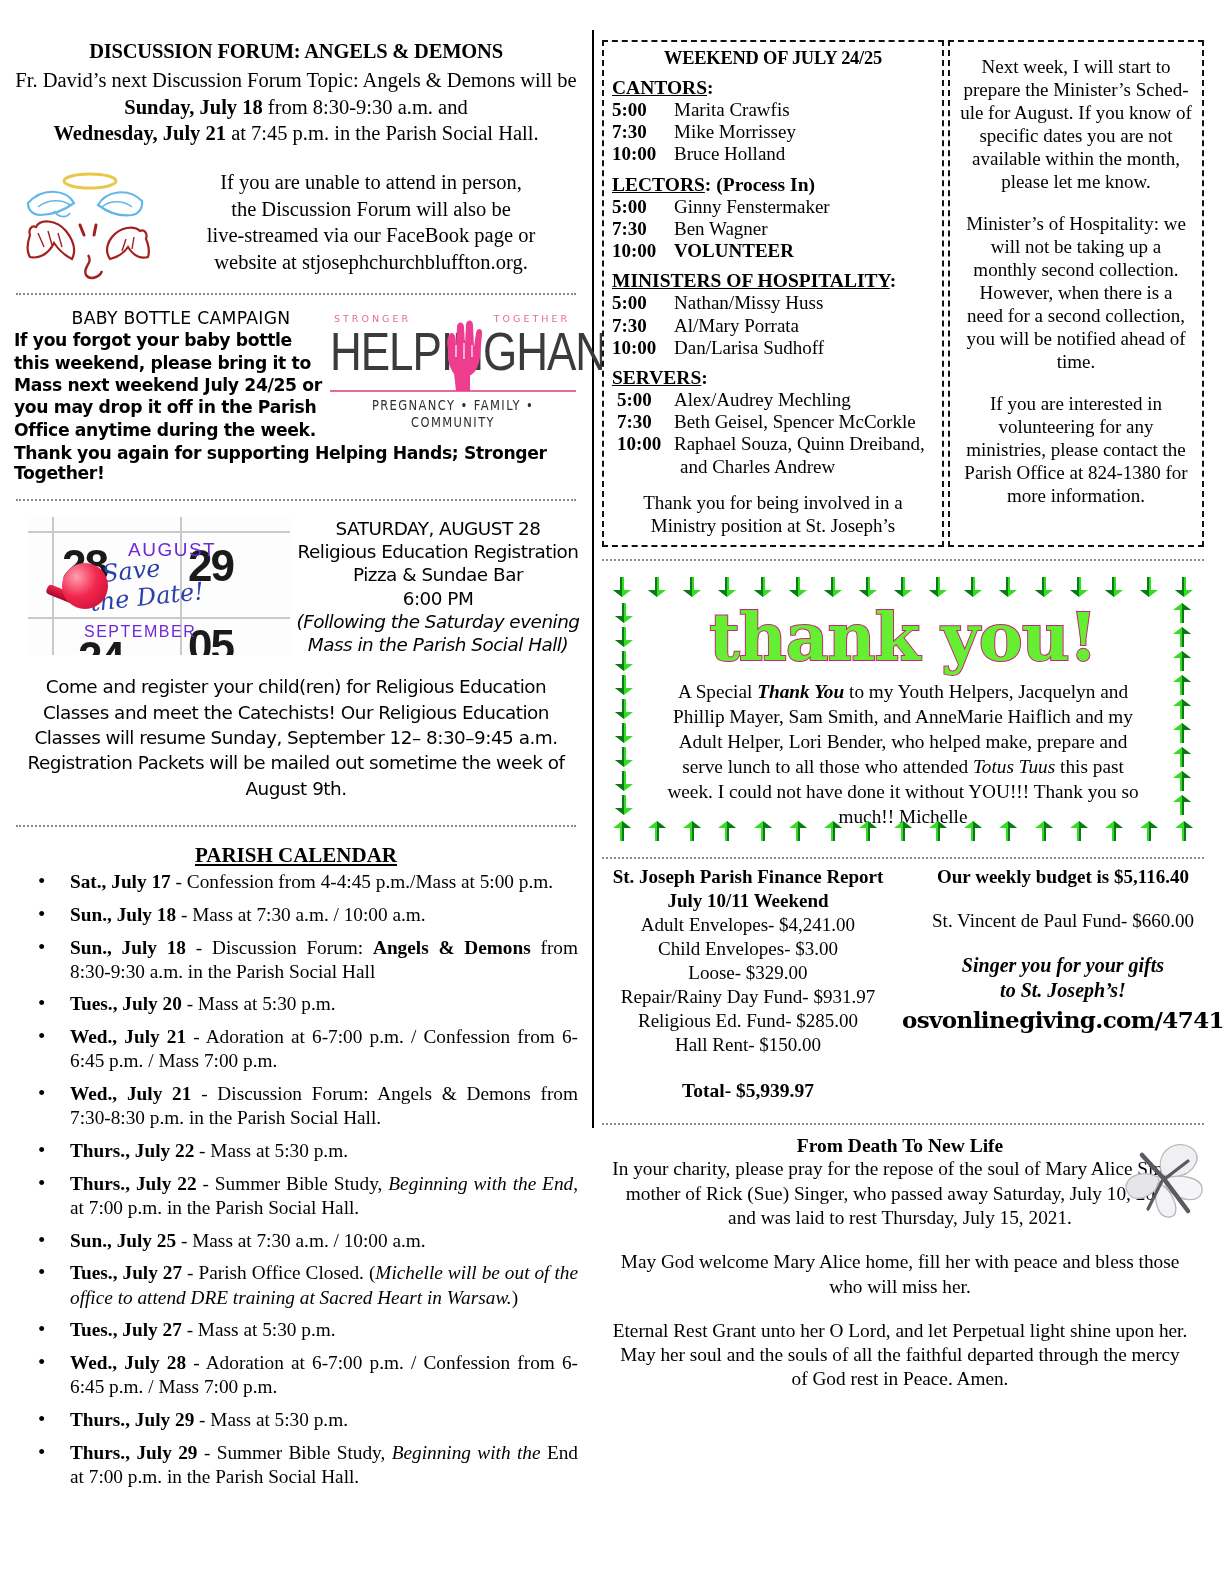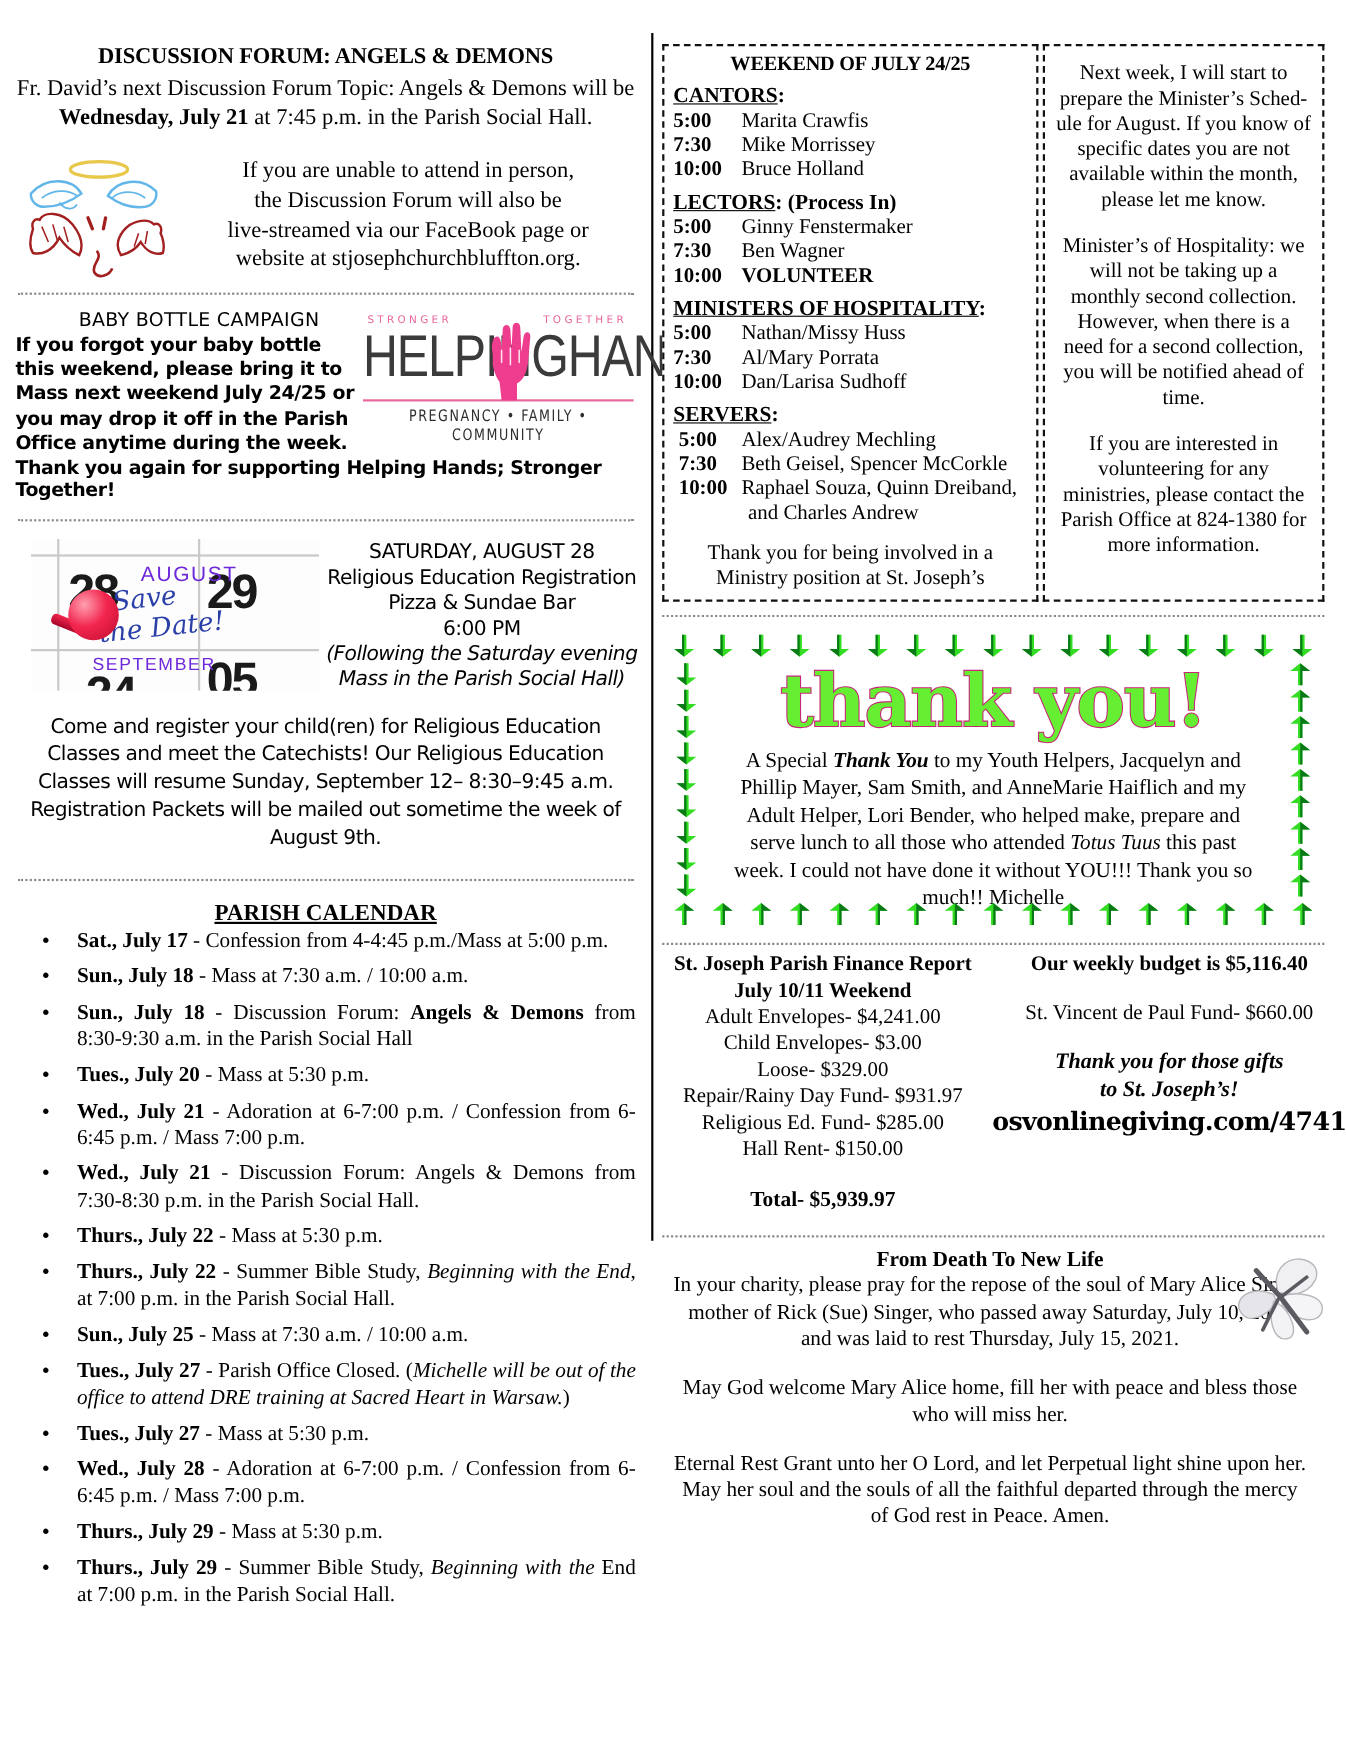--- a/index.html
+++ b/index.html
@@ -433,20 +433,21 @@
 <body>
 
 <div class="page">
 
   <div class="col-left">
 
     <div class="forum">
       <div class="forum-title">DISCUSSION FORUM: ANGELS &amp; DEMONS</div>
       <div class="forum-body">
         <div>Fr. David’s next Discussion Forum Topic: Angels &amp; Demons will be</div>
+        <div><span class="b">Sunday, July 18</span><span> from 8:30-9:30 a.m. and</span></div>
         <div><span class="b">Wednesday, July 21</span><span> at 7:45 p.m. in the Parish Social Hall.</span></div>
       </div>
       <div class="forum-lower">
         <div class="clip-angel-demon">
           <svg viewBox="0 0 150 120" width="150" height="120" aria-hidden="true">
             <ellipse cx="76" cy="18" rx="26" ry="7" fill="none" stroke="#e8c84a" stroke-width="3"></ellipse>
             <path d="M14 40 C28 24 52 26 60 40 C52 46 40 52 26 52 C20 52 14 48 14 40 Z" fill="none" stroke="#63b7e8" stroke-width="2.2"></path>
             <path d="M24 44 C34 36 48 36 56 42" fill="none" stroke="#63b7e8" stroke-width="1.6"></path>
             <path d="M40 48 C44 54 52 56 56 50" fill="none" stroke="#63b7e8" stroke-width="1.6"></path>
             <path d="M128 38 C114 24 92 28 84 42 C92 48 104 54 118 52 C124 51 129 46 128 38 Z" fill="none" stroke="#63b7e8" stroke-width="2.2"></path>
@@ -871,21 +872,21 @@
             <div>Religious Ed. Fund- $285.00</div>
             <div>Hall Rent- $150.00</div>
           </div>
         <div class="fin-total">Total- $5,939.97</div>
       </div>
       <div class="fin-right">
         <div class="b">Our weekly budget is $5,116.40</div>
         <div class="fin-gap"></div>
         <div>St. Vincent de Paul Fund- $660.00</div>
         <div class="fin-gap"></div>
-        <div class="fin-gifts">Thank you for those gifts</div>
+        <div class="fin-gifts">Singer you for your gifts</div>
         <div class="fin-gifts">to St. Joseph’s!</div>
         <div class="fin-url">osvonlinegiving.com/4741</div>
       </div>
     </div>
 
     <div class="dotted-sep" style="margin:20px 18px 0 8px;"></div>
 
     <div class="mem-wrap">
       <div class="butterfly">
         <svg viewBox="0 0 96 96" width="96" height="96" aria-hidden="true">

